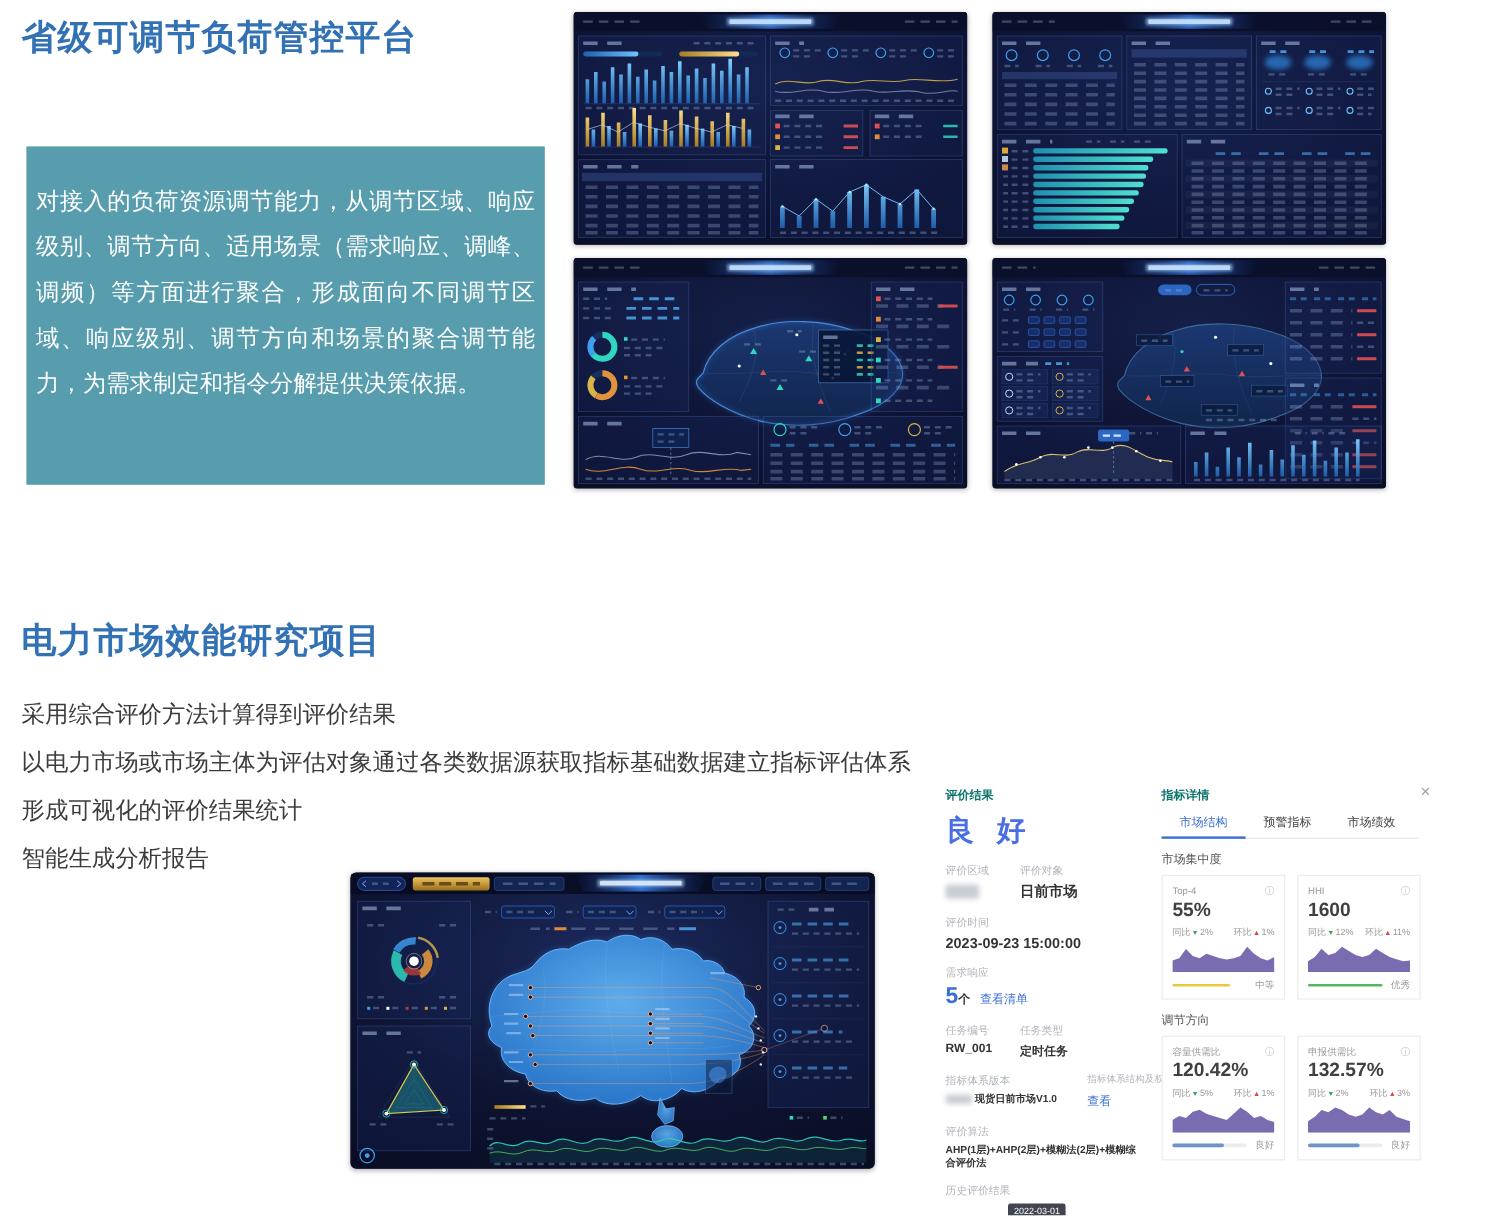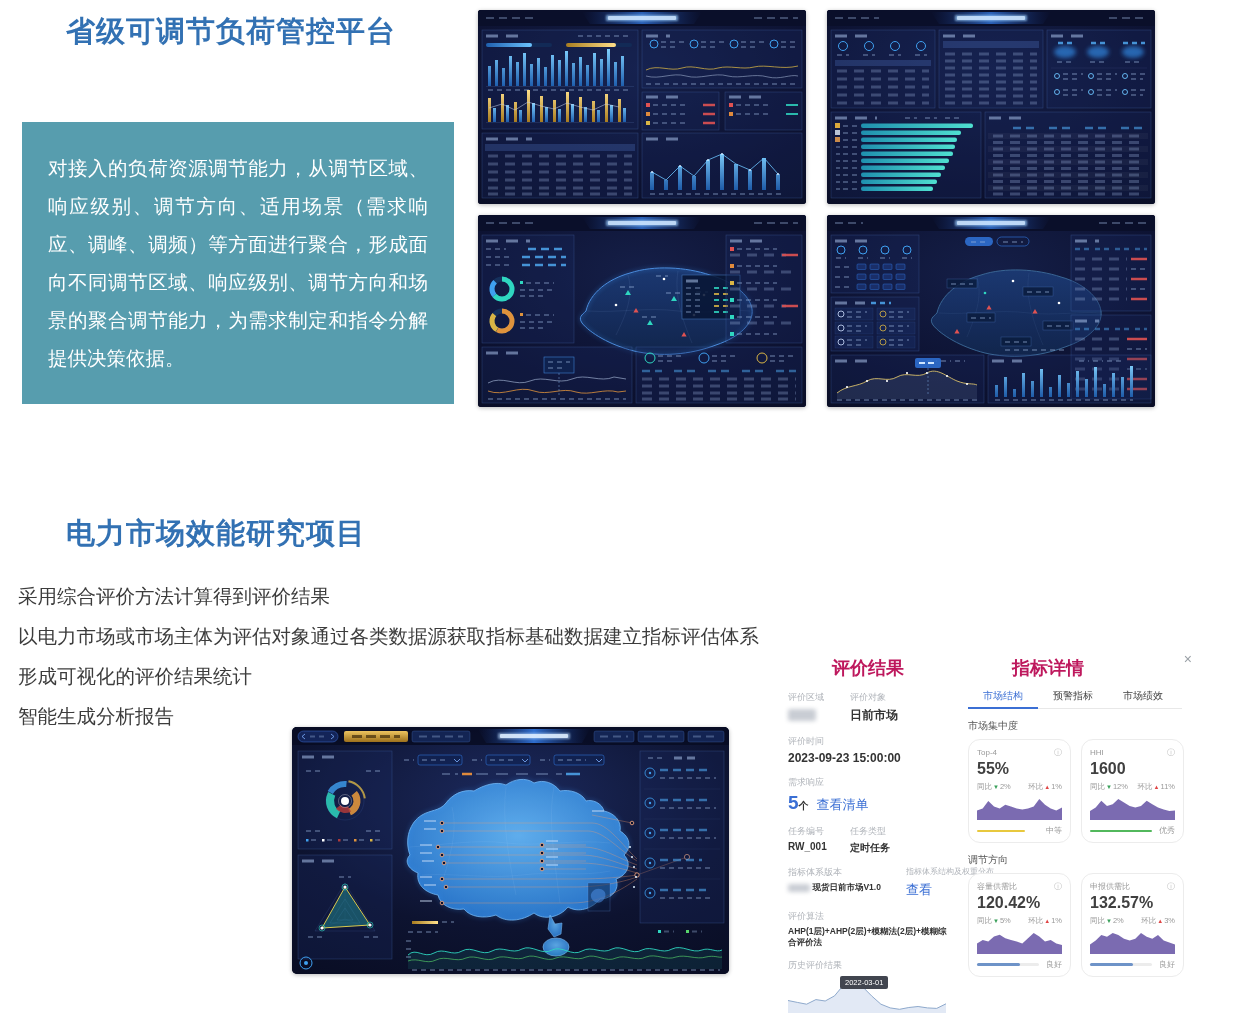--- a/index.html
+++ b/index.html
@@ -1,58 +1,58 @@
 <!DOCTYPE html>
 <html><head>
 <meta charset="utf-8">
 <style>
   html,body{margin:0;padding:0;background:#fff;}
   body{font-family:"Liberation Sans","DejaVu Sans",sans-serif;}
   #page{position:relative;width:1245px;height:1013px;background:#fff;overflow:hidden;}
-  .h-title{position:absolute;left:18px;font-size:29px;font-weight:700;color:#3271b3;letter-spacing:1px;margin-left:48px;}
+  .h-title{position:absolute;left:18px;font-size:29px;font-weight:700;color:#3271b3;letter-spacing:1px;}
   #teal-box{position:absolute;left:22px;top:122px;width:432px;height:282px;box-sizing:border-box;
-    background:#579dae;padding:27px 26px;color:#fff;font-size:19.5px;line-height:38px;text-align:justify;}
+    background:#579dae;padding:27px 8px;color:#fff;font-size:19.5px;line-height:38px;text-align:justify;}
   #sec2-lines{position:absolute;left:18px;top:576px;font-size:19.5px;line-height:40px;color:#3c3c3c;}
   
   .shot{position:absolute;border-radius:3px;overflow:hidden;background:#0b1128;box-shadow:0 1px 4px rgba(0,0,0,.28);}
   .shot svg{display:block;width:100%;height:100%;}
   
   .pnl{fill:rgba(25,42,98,.30);stroke:rgba(95,135,215,.35);stroke-width:.6;}
   .dash{stroke:#a9c1ea;stroke-opacity:.55;stroke-width:3;fill:none;}
   .dashsm{stroke:#9fb6e0;stroke-opacity:.35;stroke-width:2;fill:none;}
   .d12{stroke-dasharray:12 8;} .d8{stroke-dasharray:8 5;} .d5{stroke-dasharray:5 4;}
   .rowdash{stroke:#9fb6e0;stroke-opacity:.30;stroke-width:3;fill:none;stroke-dasharray:10 7;}
   .reddash{stroke:#e05252;stroke-opacity:.9;stroke-width:2.4;fill:none;}
   .bluedash{stroke:#4fa8f0;stroke-opacity:.85;stroke-width:2.4;fill:none;}
   .tealdash{stroke:#2fd6c0;stroke-opacity:.85;stroke-width:2.2;fill:none;}
   
   #modal{position:absolute;left:772px;top:648px;width:424px;height:350px;background:#fff;}
   #modal .close-x{position:absolute;right:4px;top:4px;color:#9aa0a6;font-size:14px;line-height:14px;cursor:pointer;}
   .result-col{position:absolute;left:16px;top:8px;width:164px;}
-  .res-header{font-size:18px;font-weight:700;color:#be185d;margin-left:44px;}
+  .res-header{font-size:10px;font-weight:700;color:#0f766e;}
   .grade{margin-top:6px;font-size:24px;font-weight:700;color:#4a6fe3;letter-spacing:6px;}
   .f-label{font-size:9px;color:#b0b4ba;margin-bottom:3px;}
   .f-value{font-size:12px;font-weight:700;color:#333;}
   .f-row{display:flex;margin-top:11px;}
   .f-col1{width:62px;} .f-col2{flex:1;}
   .blur-block{display:inline-block;background:#c9cdd4;border-radius:2px;filter:blur(2px);vertical-align:middle;}
-  .link{color:#3b6fd4;font-size:13px;cursor:pointer;}
+  .link{color:#3b6fd4;font-size:10px;cursor:pointer;}
   .warn-num{font-size:19px;font-weight:700;color:#3b6fd4;}
   .warn-unit{font-size:10px;font-weight:700;color:#333;margin-right:8px;}
   .algo{font-size:8.5px;font-weight:700;color:#333;margin-top:3px;line-height:11px;}
   .hist-wrap{position:relative;margin-top:6px;width:158px;}
   .hist-tooltip{position:absolute;left:52px;top:-2px;background:#41454f;color:#fff;font-size:7.5px;
     padding:2px 5px;border-radius:2px;white-space:nowrap;}
   .detail-col{position:absolute;left:196px;top:8px;width:214px;}
   .tabs{display:flex;margin-top:8px;border-bottom:1px solid #e8e8e8;}
   .tab{width:62px;font-size:10px;line-height:12px;text-align:center;color:#444;padding:2px 4px 5px;cursor:pointer;}
   .tab.active{color:#3b6fd4;border-bottom:2px solid #3b6fd4;margin-bottom:-1px;}
   .sec-title{font-size:10px;color:#555;margin:10px 0 6px;}
   .cards{display:flex;gap:10px;}
-  .card{width:120px;box-sizing:border-box;border:1px solid #ececec;border-radius:12px;padding:7px 8px 6px;background:#fff;}
+  .card{width:120px;box-sizing:border-box;border:1px solid #ececec;border-radius:0;padding:7px 8px 6px;background:#fff;}
   .card-top{display:flex;justify-content:space-between;align-items:center;}
   .card-label{font-size:8px;color:#999;}
   .info-icon{font-size:8px;color:#c2c2c2;cursor:pointer;}
   .card-value{font-size:16px;font-weight:700;color:#404040;margin-top:2px;}
   .card-deltas{display:flex;justify-content:space-between;margin-top:4px;font-size:7.5px;color:#999;}
   .d-arrow{font-size:6px;margin:0 1px;}
   .d-arrow.down{color:#3aa05a;} .d-arrow.up{color:#e04545;}
   .spark{display:block;margin-top:4px;}
   .card-foot{display:flex;align-items:center;justify-content:space-between;margin-top:5px;}
   .foot-line{height:2px;border-radius:1px;}
@@ -722,20 +722,21 @@
       <circle cx="14" cy="236" r="6" fill="none" stroke="#3fa0f0" stroke-width="1"></circle>
       <circle cx="14" cy="236" r="2" fill="#3fa0f0"></circle>
     </svg>
   </div>
 
   <div id="modal">
     <div class="close-x">×</div>
 
     <div class="result-col">
       <div class="res-header">评价结果</div>
+      <div class="grade">良 好</div>
 
       <div class="f-row">
         <div class="f-col1">
           <div class="f-label">评价区域</div>
           <div class="f-value"><span class="blur-block" style="width:28px;height:12px"></span></div>
         </div>
         <div class="f-col2">
           <div class="f-label">评价对象</div>
           <div class="f-value">日前市场</div>
         </div>

